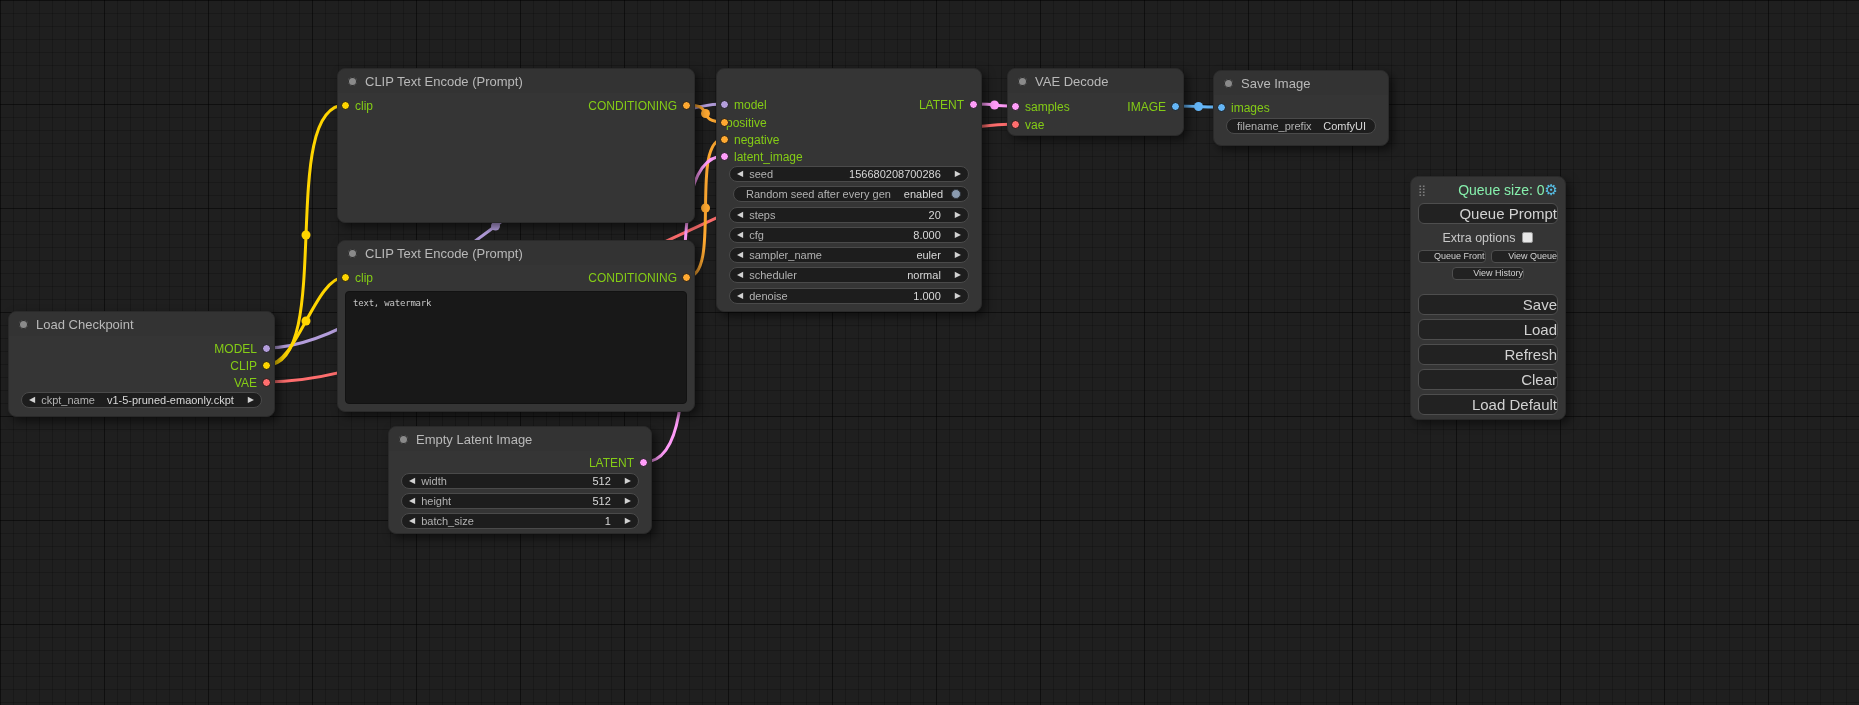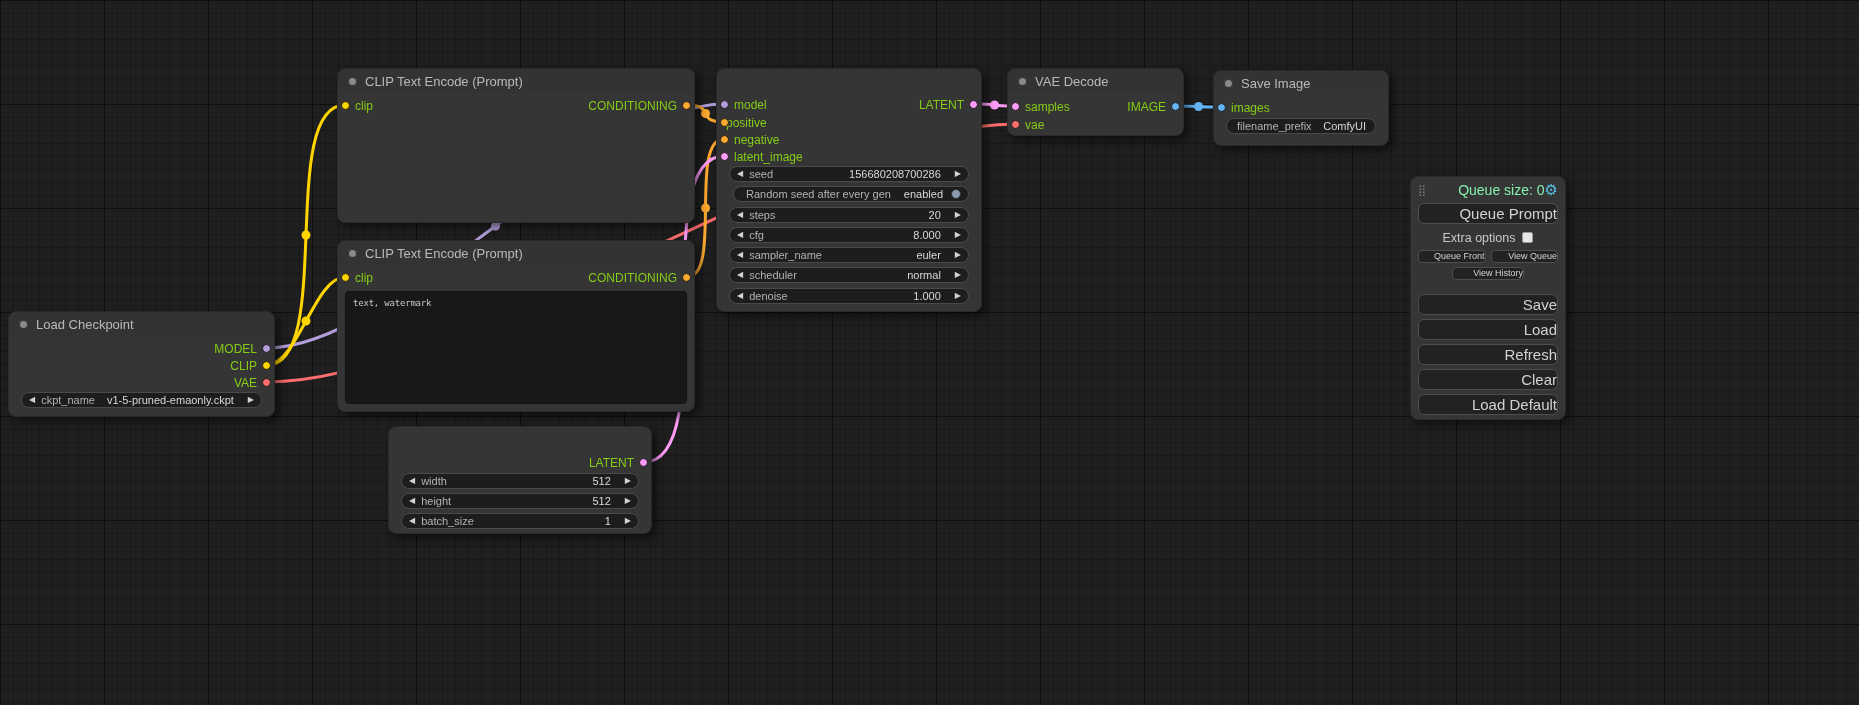--- a/index.html
+++ b/index.html
@@ -162,20 +162,24 @@
       <span>clip</span>
     </div>
     <div class="slot out" style="top:30px;">
       <span>CONDITIONING</span>
       <span class="dot cond"></span>
     </div>
     <div class="prompt-box" style="left:7px; top:50px; right:7px; bottom:7px;">text, watermark</div>
   </div>
 
   <div class="node" style="left:388px; top:426px; width:264px; height:108px;">
+    <div class="node-title">
+      <span class="collapse-dot"></span>
+      <span>Empty Latent Image</span>
+    </div>
     <div class="slot out" style="top:29px;">
       <span>LATENT</span>
       <span class="dot latent"></span>
     </div>
     <div class="widget notches" style="top:46px; left:12px; right:12px;">
       <span class="warr">◀</span>
       <span class="wname">width</span>
       <span class="wval">512</span>
       <span class="warr">▶</span>
     </div>

